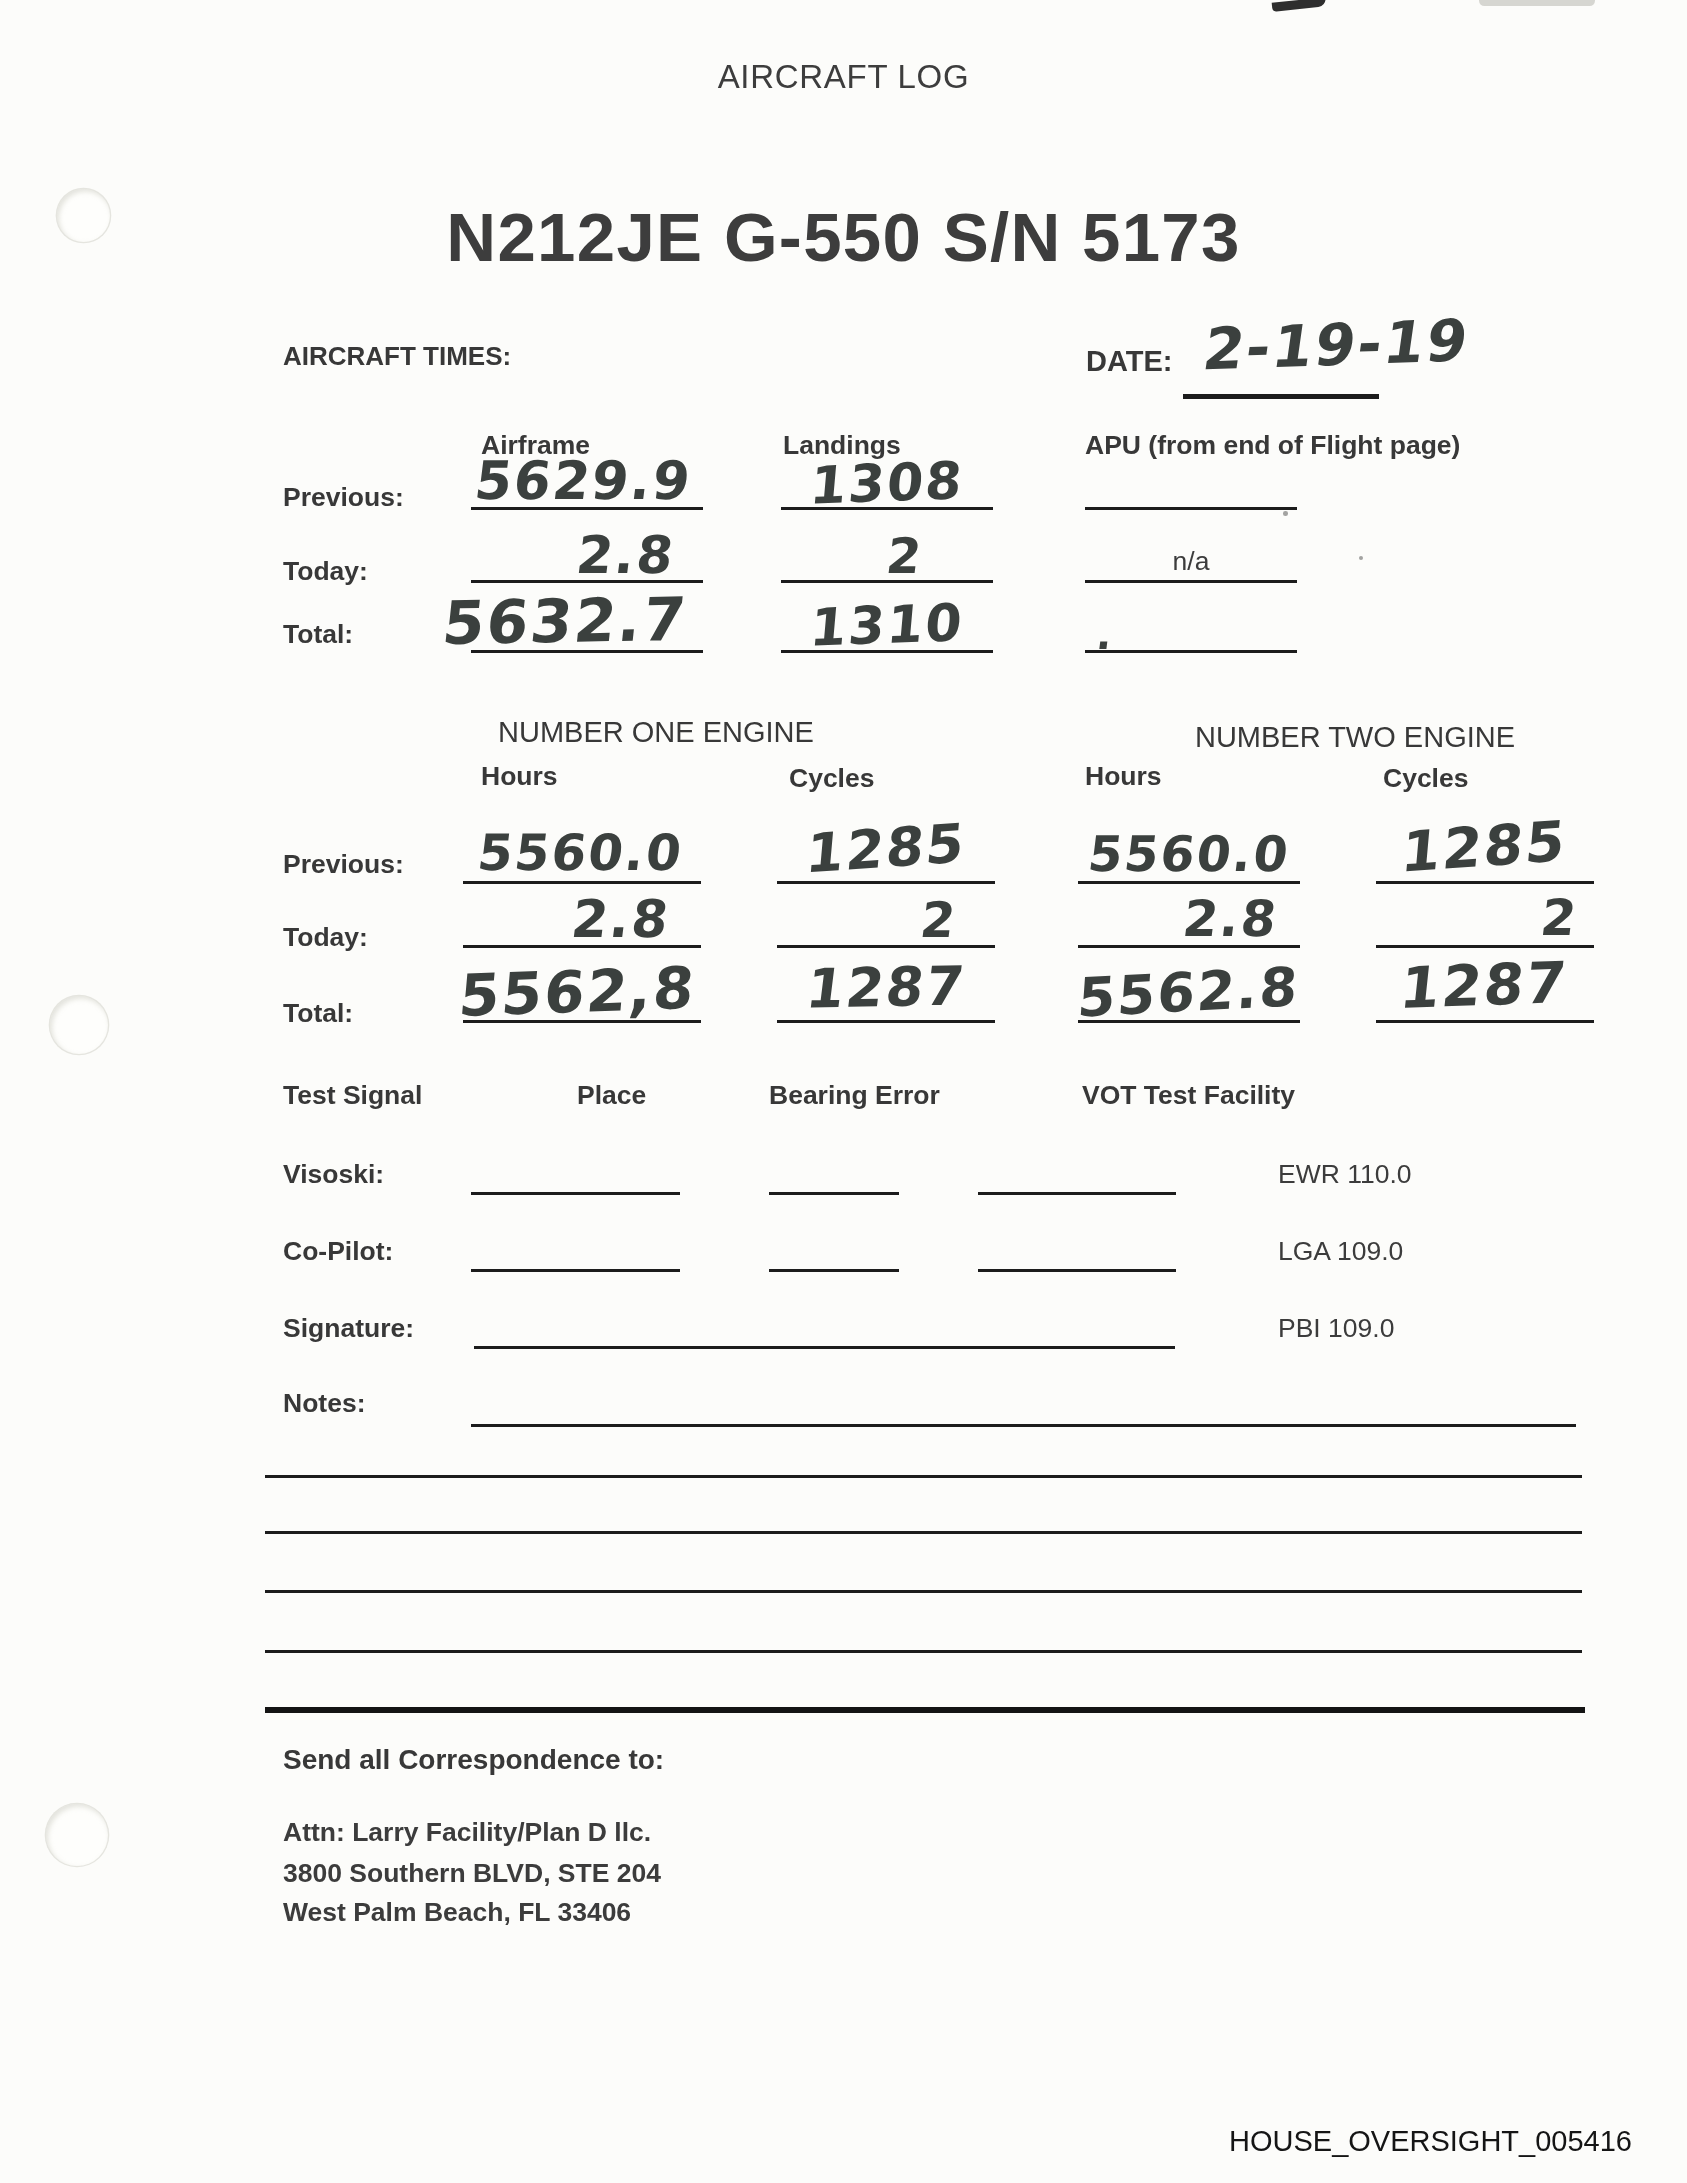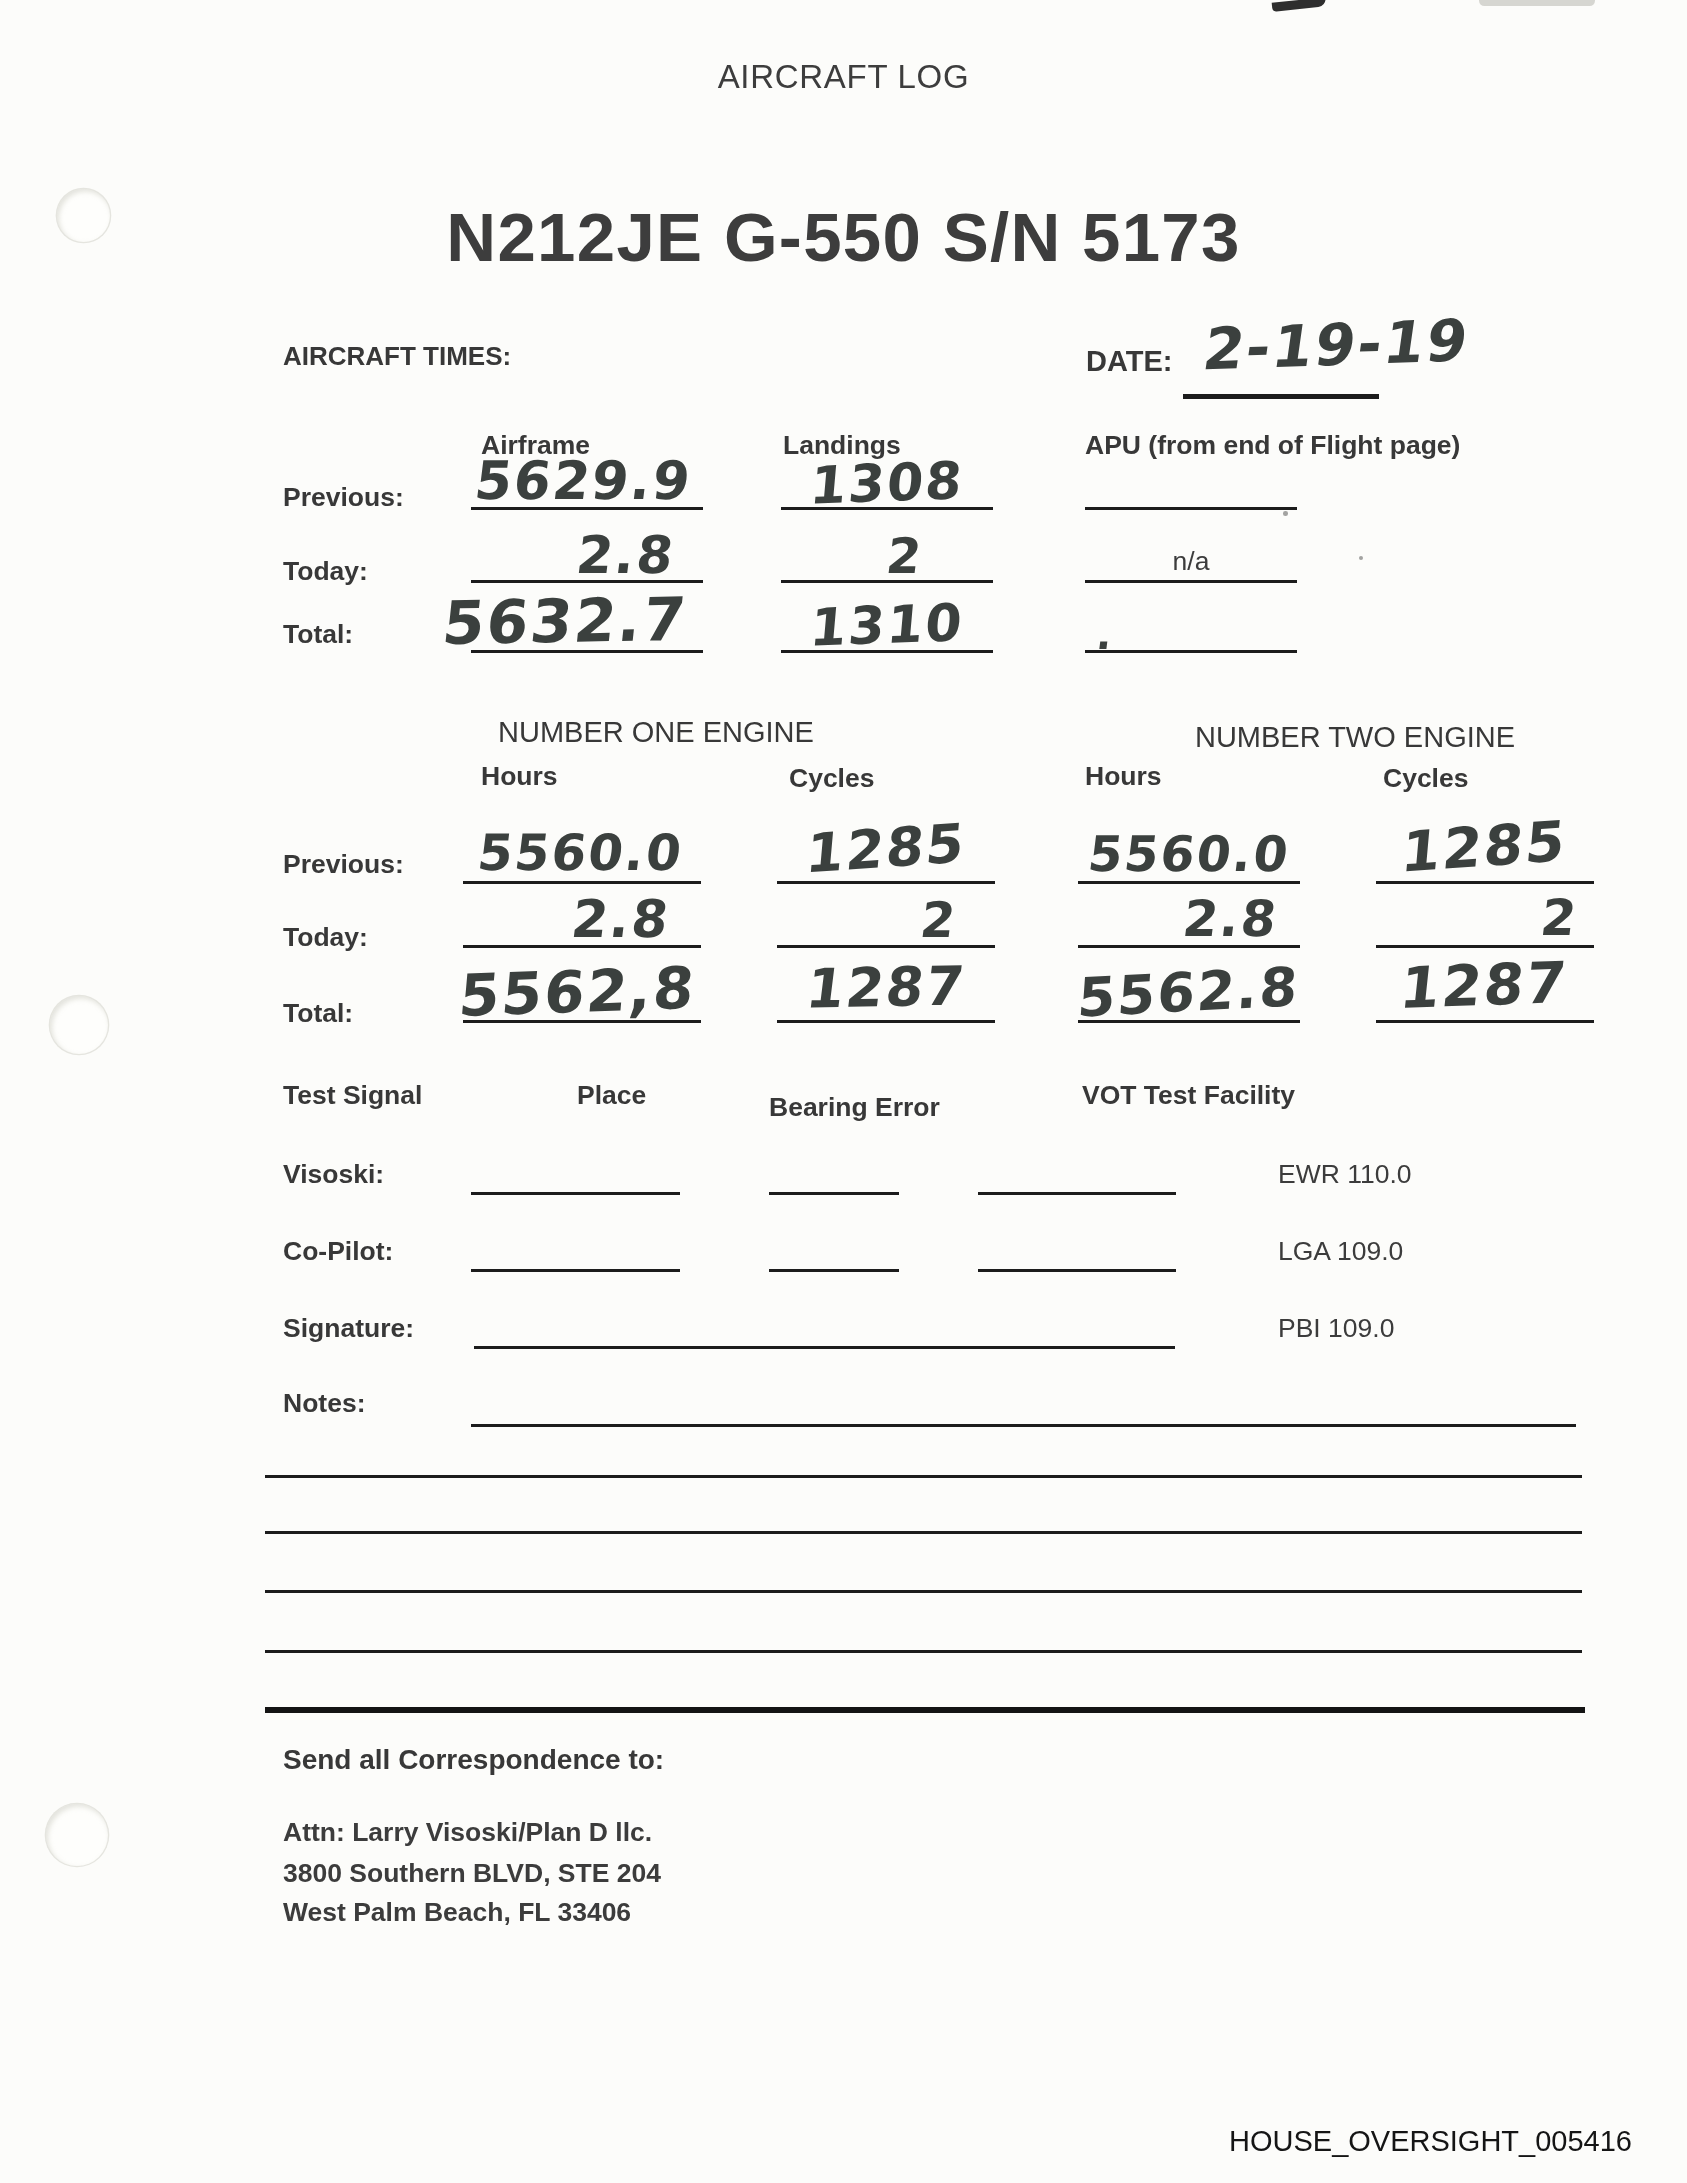--- a/index.html
+++ b/index.html
@@ -115,21 +115,21 @@
   <div class="line" style="left:463px; top:1020px; width:238px;"></div>
   <div class="hw center" style="left:775px; top:961px; width:222px; font-size:54px; transform:skewX(-8deg) rotate(-1deg);">1287</div>
   <div class="line" style="left:777px; top:1020px; width:218px;"></div>
   <div class="hw center" style="left:1066px; top:966px; width:245px; font-size:54px; transform:skewX(-7deg) rotate(-3deg);">5562.8</div>
   <div class="line" style="left:1078px; top:1020px; width:222px;"></div>
   <div class="hw center" style="left:1373px; top:957px; width:222px; font-size:57px; transform:skewX(-8deg) rotate(-2deg);">1287</div>
   <div class="line" style="left:1376px; top:1020px; width:218px;"></div>
 
   <div class="lbl" style="left:283px; top:1080px;">Test Signal</div>
   <div class="lbl" style="left:577px; top:1080px;">Place</div>
-  <div class="lbl" style="left:769px; top:1080px;margin-top:12px;">Bearing Error</div>
+  <div class="lbl" style="left:769px; top:1080px;">Bearing Error</div>
   <div class="lbl" style="left:1082px; top:1080px;">VOT Test Facility</div>
 
   <div class="lbl" style="left:283px; top:1159px;">Visoski:</div>
   <div class="line" style="left:471px; top:1192px; width:209px;"></div>
   <div class="line" style="left:769px; top:1192px; width:130px;"></div>
   <div class="line" style="left:978px; top:1192px; width:198px;"></div>
   <div class="prt" style="left:1278px; top:1159px;">EWR 110.0</div>
 
   <div class="lbl" style="left:283px; top:1236px;">Co-Pilot:</div>
   <div class="line" style="left:471px; top:1269px; width:209px;"></div>
@@ -143,20 +143,20 @@
 
   <div class="lbl" style="left:283px; top:1388px;">Notes:</div>
   <div class="line" style="left:471px; top:1424px; width:1105px;"></div>
   <div class="line" style="left:265px; top:1475px; width:1317px;"></div>
   <div class="line" style="left:265px; top:1531px; width:1317px;"></div>
   <div class="line" style="left:265px; top:1590px; width:1317px;"></div>
   <div class="line" style="left:265px; top:1650px; width:1317px;"></div>
   <div class="thick" style="left:265px; top:1707px; width:1320px;"></div>
 
   <div class="lbl" style="left:283px; top:1744px; font-size:28px;">Send all Correspondence to:</div>
-  <div class="prt" style="left:283px; top:1817px; font-weight:600;">Attn: Larry Visoski/Plan D llc.</div>
+  <div class="prt" style="left:283px; top:1817px; font-weight:600;">Attn: Larry Facility/Plan D llc.</div>
   <div class="prt" style="left:283px; top:1858px; font-weight:600;">3800 Southern BLVD, STE 204</div>
   <div class="prt" style="left:283px; top:1897px; font-weight:600;">West Palm Beach, FL 33406</div>
 
   <div class="prt" style="left:1229px; top:2125px; font-size:29px; font-weight:400; color:#151515;">HOUSE_OVERSIGHT_005416</div>
 
 </div>
 
 
 </body></html>

